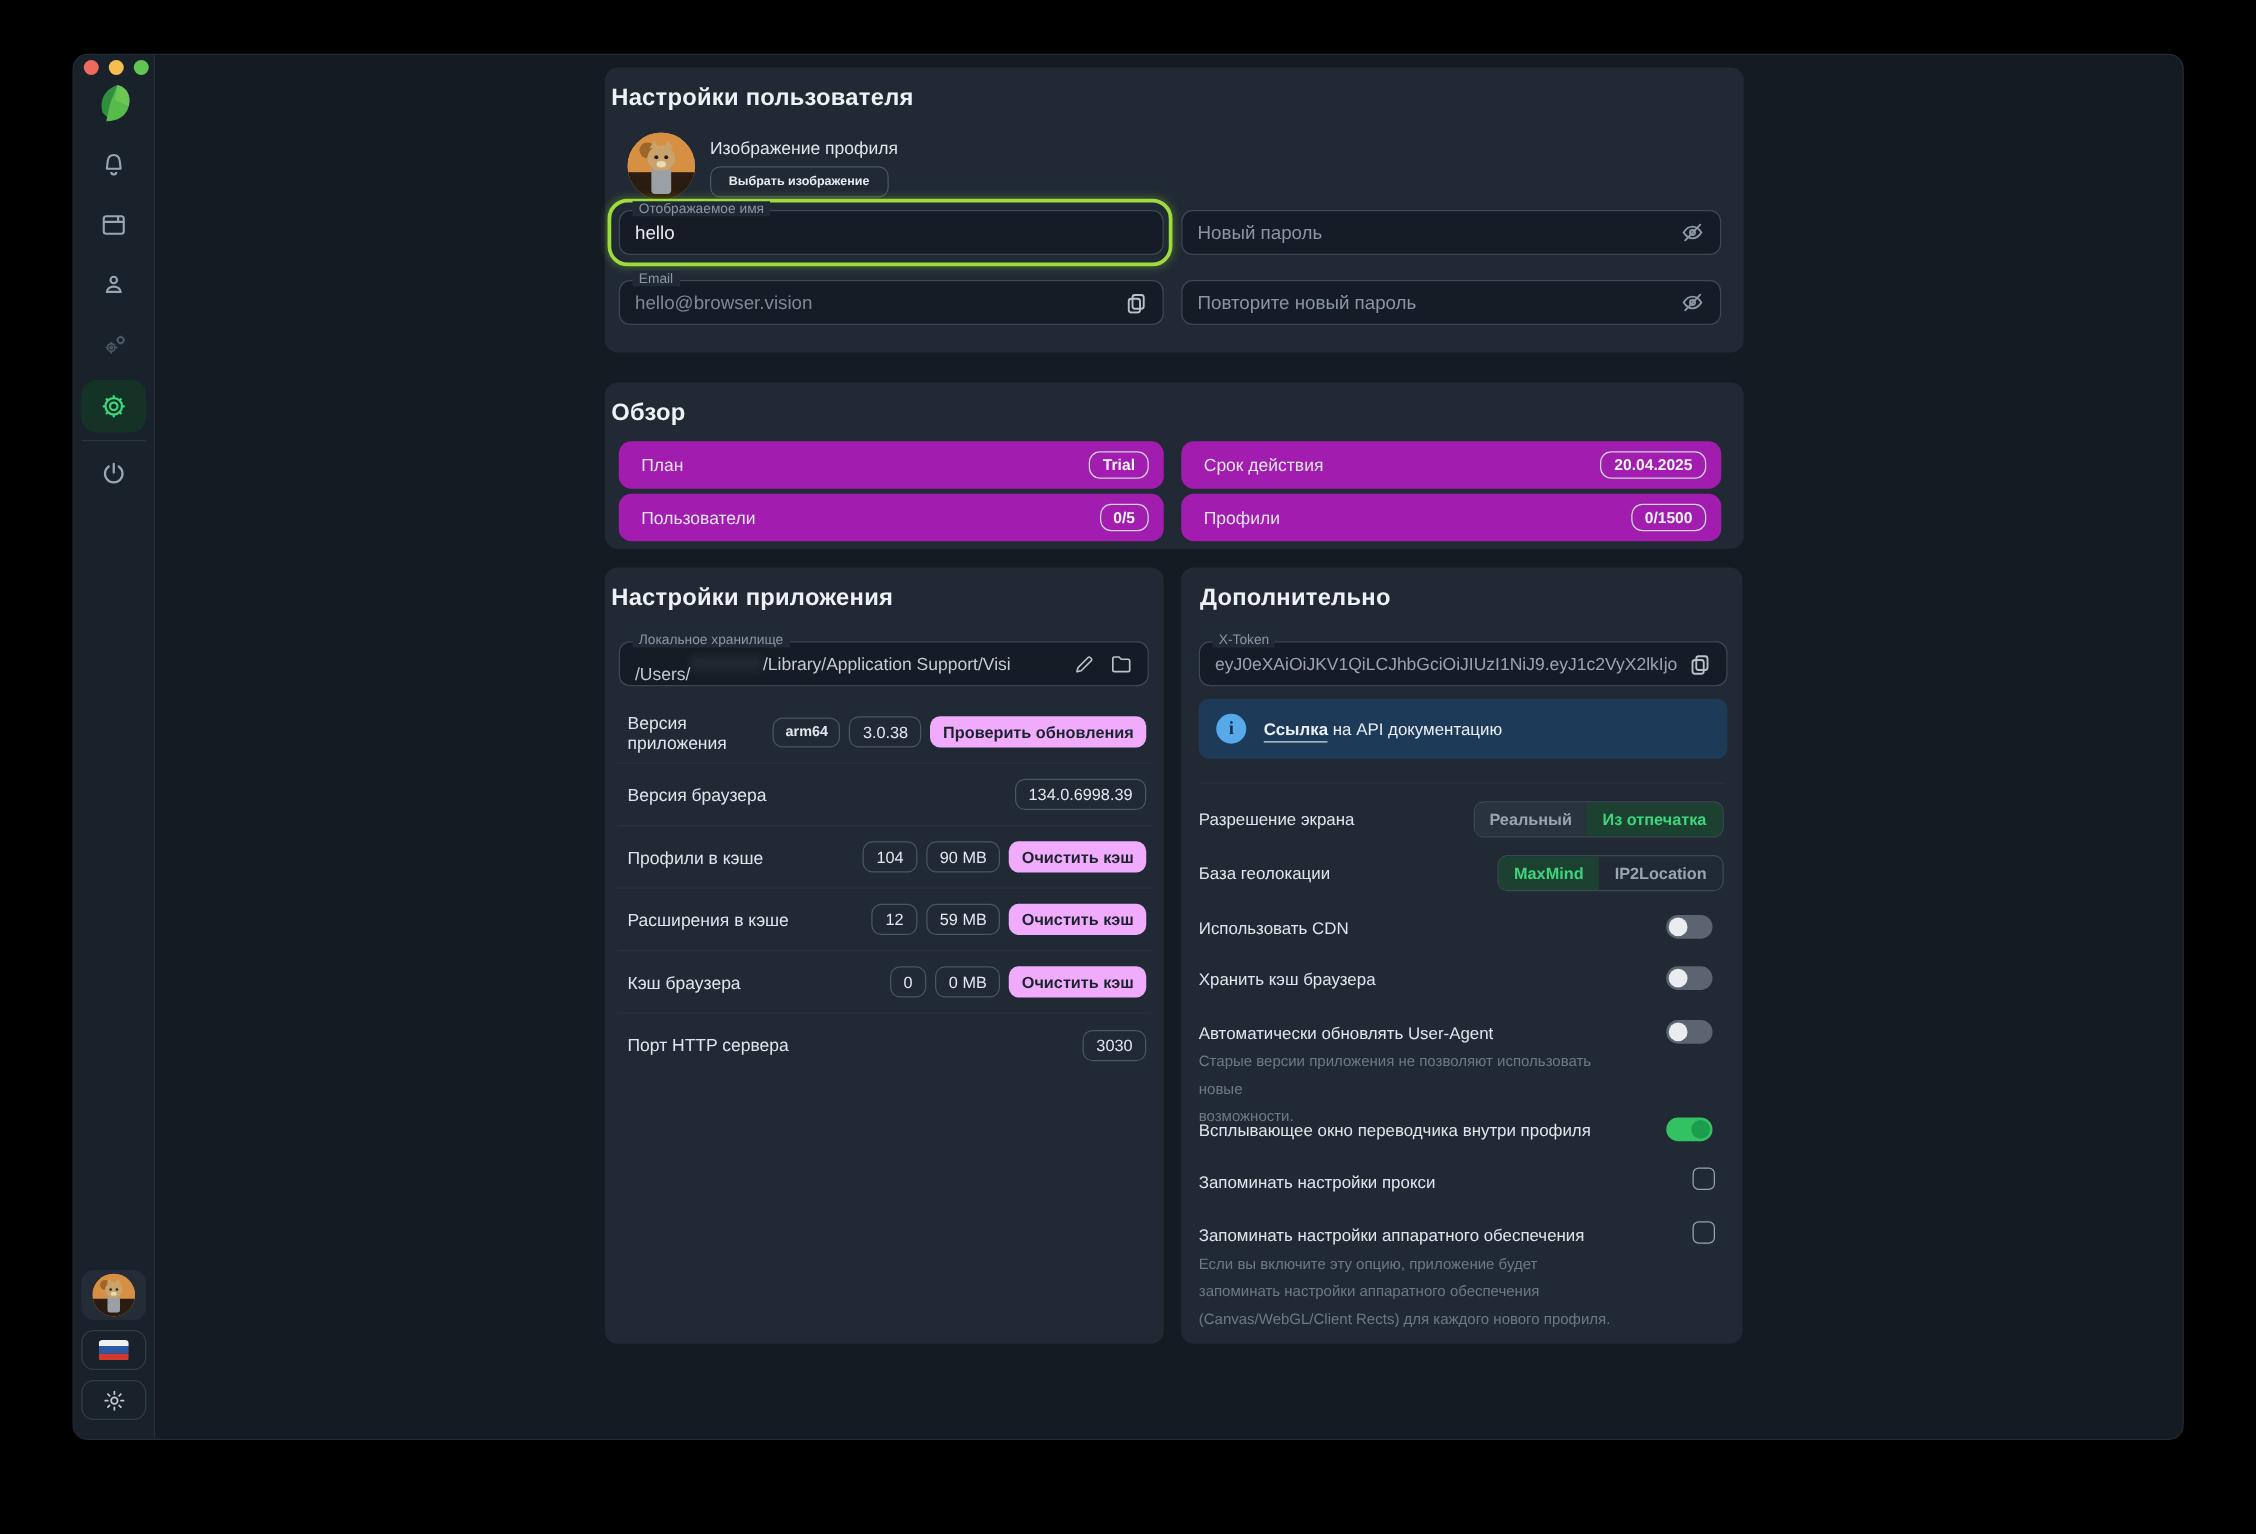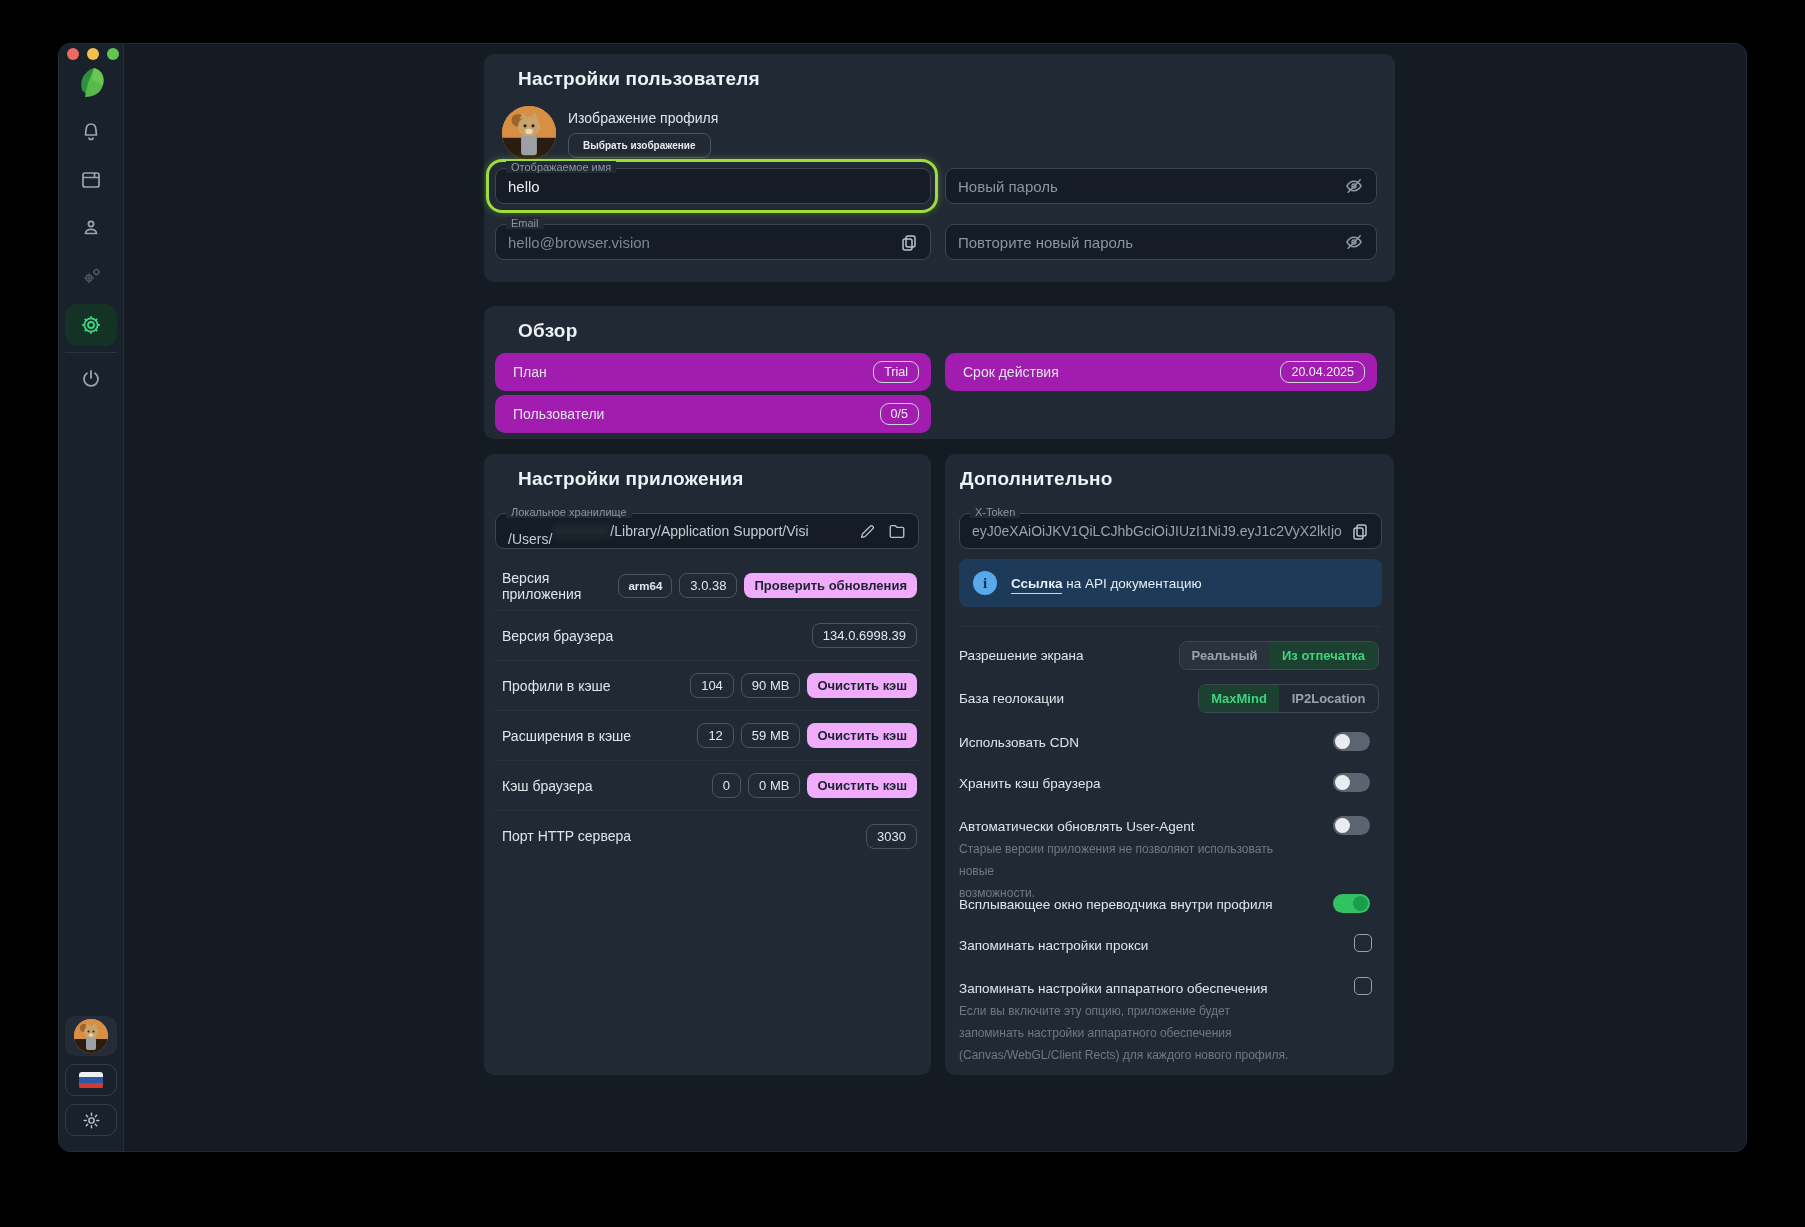--- a/index.html
+++ b/index.html
@@ -19,37 +19,37 @@
   .bottom-tile{position:absolute;left:6px;width:52px;border-radius:10px;display:flex;align-items:center;justify-content:center;}
   .avatar-tile{top:972px;height:40px;background:#242d37;}
   .flag-tile{top:1020px;height:32px;border:1px solid #333d48;}
   .theme-tile{top:1060px;height:32px;border:1px solid #333d48;color:#c2cad2;}
   .flag{width:24px;height:17px;border-radius:3px;overflow:hidden;}
   .flag div{height:33.33%;}
   .flag .w{background:#eef0f2;} .flag .b{background:#2b59a8;} .flag .r{background:#d23a2e;}
   .avatar{border-radius:50%;overflow:hidden;background:#d78f44;}
   
   .panel{position:absolute;background:#212a34;border-radius:10px;}
-  .panel-title{position:absolute;left:34px;top:14px;font-size:19px;font-weight:bold;color:#eef2f6;letter-spacing:.2px;}
+  .panel-title{position:absolute;left:5px;top:14px;font-size:19px;font-weight:bold;color:#eef2f6;letter-spacing:.2px;}
   
   .field{position:absolute;height:36px;background:#151c25;border:1px solid #3c4752;border-radius:9px;
     display:flex;align-items:center;padding:0 12px;font-size:15px;color:#e9edf1;}
   .field-label{position:absolute;top:-8px;left:10px;padding:0 5px;background:#212a34;font-size:11px;color:#8a96a3;white-space:nowrap;}
   .field input{background:transparent;border:none;outline:none;color:#e9edf1;font-size:15px;width:100%;
     font-family:"Liberation Sans","DejaVu Sans",sans-serif;padding:0;}
   .field input::placeholder{color:#8a96a3;opacity:1;}
   .field input.gray{color:#7e8995;}
   .field .trail{margin-left:auto;display:flex;align-items:center;gap:12px;color:#b9c2cb;flex:none;}
   .green-outline{position:absolute;border:3px solid #9edc3c;border-radius:16px;box-shadow:0 0 7px rgba(158,220,60,.35);}
   .clip-text{flex:1;overflow:hidden;white-space:nowrap;}
   
   .ov-row{position:absolute;height:38px;background:#a21caf;border-radius:10px;display:flex;align-items:center;
     justify-content:space-between;padding:0 12px 0 18px;}
   .ov-label{font-size:14px;color:#dfe5ea;}
-  .badge-strong{border:1.5px solid #ccd3d9;border-radius:9px;padding:3px 10px;font-size:12.5px;font-weight:normal;color:#f0f3f6;}
+  .badge-strong{border:1.5px solid #ccd3d9;border-radius:9px;padding:3px 10px;font-size:12.5px;font-weight:bold;color:#f0f3f6;}
   
   .app-rows{position:absolute;left:10px;right:10px;top:107px;}
   .app-row{height:50px;display:flex;align-items:center;justify-content:space-between;border-bottom:1px solid #2a333d;padding:0 4px 0 8px;}
   .app-row:last-child{border-bottom:none;}
   .app-label{font-size:14px;color:#dfe5ea;}
   .row-right{display:flex;align-items:center;gap:7px;}
   .badge-outline{border:1px solid #4a5560;border-radius:8px;padding:4px 10px;font-size:13px;color:#e2e8ed;white-space:nowrap;}
   .badge-outline.small{font-size:11.5px;font-weight:bold;padding:5px 9px;}
   .btn-white{background:#f0abfc;color:#1b242d;border:none;border-radius:8px;padding:5px 10px;font-size:13px;font-weight:bold;
     font-family:"Liberation Sans","DejaVu Sans",sans-serif;white-space:nowrap;}
@@ -242,20 +242,24 @@
       <span class="badge-strong">Trial</span>
     </div>
     <div class="ov-row" style="left:461px;top:47px;width:432px;">
       <span class="ov-label">Срок действия</span>
       <span class="badge-strong">20.04.2025</span>
     </div>
     <div class="ov-row" style="left:11px;top:89px;width:436px;">
       <span class="ov-label">Пользователи</span>
       <span class="badge-strong">0/5</span>
     </div>
+    <div class="ov-row" style="left:461px;top:89px;width:432px;">
+      <span class="ov-label">Профили</span>
+      <span class="badge-strong">0/1500</span>
+    </div>
   </div>
 
   <div class="panel" style="left:425px;top:410px;width:447px;height:621px;">
     <div class="panel-title">Настройки приложения</div>
 
     <div class="field" style="left:11px;top:59px;width:424px;font-size:14px;color:#c3cbd3;">
       <span class="field-label">Локальное хранилище</span>
       <span style="flex:none;color:#c3cbd3;margin-top:16px;">/Users/</span>
       <span class="blur-smudge"></span>
       <span class="clip-text" style="color:#c3cbd3;">/Library/Application Support/Visi</span>

